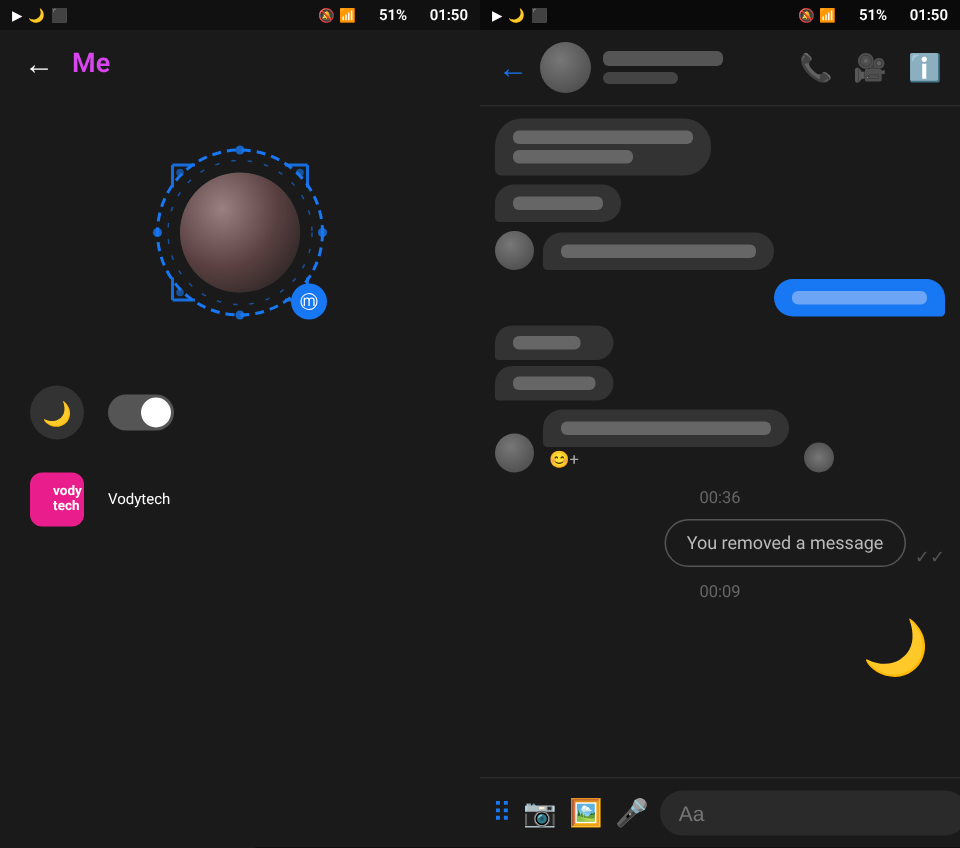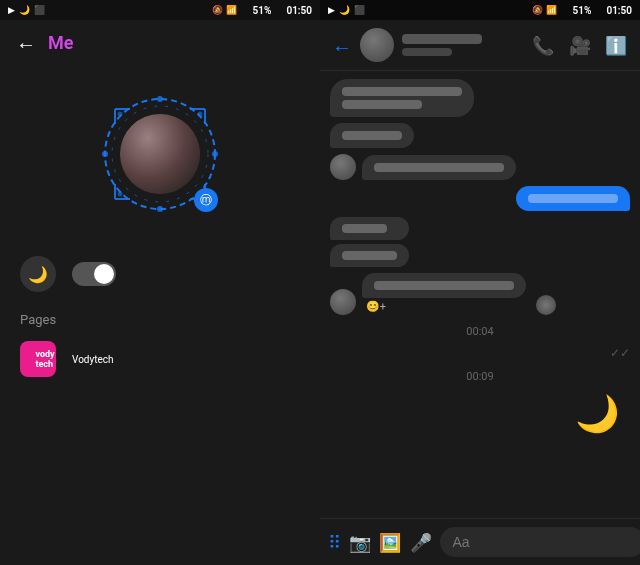--- a/index.html
+++ b/index.html
@@ -387,21 +387,20 @@
   </div>
 
   <div class="settings-list">
     <div class="settings-item">
       <div class="settings-icon-circle">🌙</div>
       <div class="toggle-switch">
         <div class="toggle-knob"></div>
       </div>
     </div>
 
-    <div class="section-label">Pages</div>
 
     <div class="pages-item">
       <div class="page-avatar">
         <span style="font-size:9px; font-weight:700; color:#fff;">vody<br>tech</span>
       </div>
       <span class="page-name">Vodytech</span>
     </div>
 
   </div>
 </div>
@@ -479,24 +478,25 @@
       <div class="msg-avatar-small"></div>
       <div style="display:flex;flex-direction:column;">
         <div class="bubble received">
           <div style="height:9px;width:140px;background:#888;border-radius:4px;opacity:0.6;"></div>
         </div>
         <div style="font-size:11px;color:#aaa;padding:2px 4px;">😊+</div>
       </div>
       <div style="width:20px;height:20px;border-radius:50%;background:radial-gradient(circle,#777,#444);margin-left:4px;flex-shrink:0;"></div>
     </div>
 
-    <div class="timestamp">00:04</div>
+    <div class="timestamp">00:36</div>
 
     <div class="msg-row sent">
       <div style="display:flex;align-items:center;gap:6px;">
+        <div class="removed-msg-bubble">You removed a message</div>
         <span class="check-icon">✓✓</span>
       </div>
     </div>
 
     <div class="timestamp">00:09</div>
 
     <div class="moon-emoji">🌙</div>
 
   </div>
 

